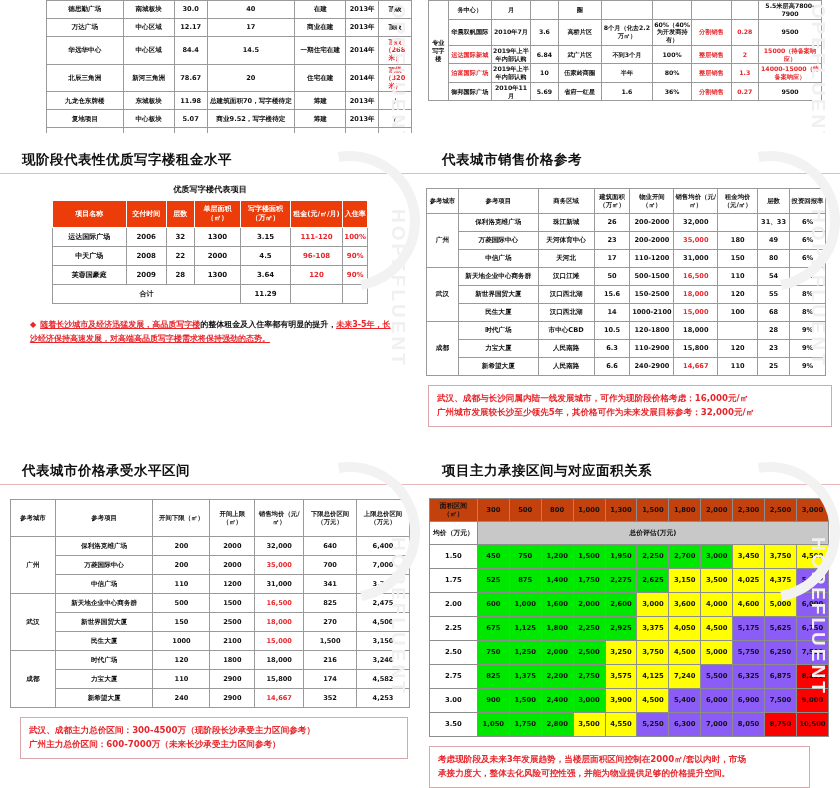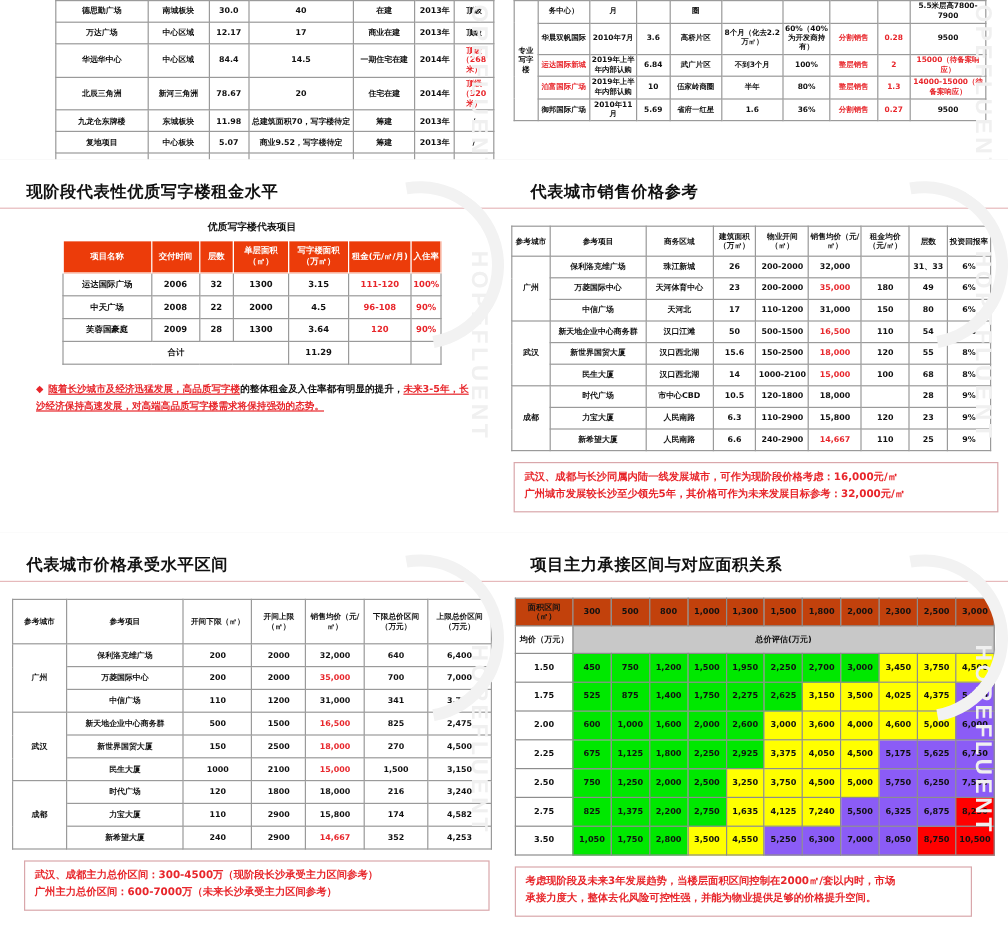--- a/index.html
+++ b/index.html
@@ -667,27 +667,41 @@
             <td class=" c-o">5,750</td>
             <td class=" c-o">6,250</td>
             <td class=" c-o">7,500</td>
           </tr>
           <tr>
             <td class=" rowhdr">2.75</td>
             <td class=" c-g">825</td>
             <td class=" c-g">1,375</td>
             <td class=" c-g">2,200</td>
             <td class=" c-g">2,750</td>
-            <td class=" c-y">1,635</td>
+            <td class=" c-y">3,575</td>
             <td class=" c-y">4,125</td>
             <td class=" c-y">7,240</td>
             <td class=" c-o">5,500</td>
             <td class=" c-o">6,325</td>
             <td class=" c-o">6,875</td>
             <td class=" c-r">8,250</td>
+          </tr>
+          <tr>
+            <td class=" rowhdr">3.00</td>
+            <td class=" c-g">900</td>
+            <td class=" c-g">1,500</td>
+            <td class=" c-g">2,400</td>
+            <td class=" c-g">3,000</td>
+            <td class=" c-y">3,900</td>
+            <td class=" c-y">4,500</td>
+            <td class=" c-o">5,400</td>
+            <td class=" c-o">6,000</td>
+            <td class=" c-o">6,900</td>
+            <td class=" c-o">7,500</td>
+            <td class=" c-r">9,000</td>
           </tr>
           <tr>
             <td class=" rowhdr">3.50</td>
             <td class=" c-g">1,050</td>
             <td class=" c-g">1,750</td>
             <td class=" c-g">2,800</td>
             <td class=" c-y">3,500</td>
             <td class=" c-y">4,550</td>
             <td class=" c-o">5,250</td>
             <td class=" c-o">6,300</td>

